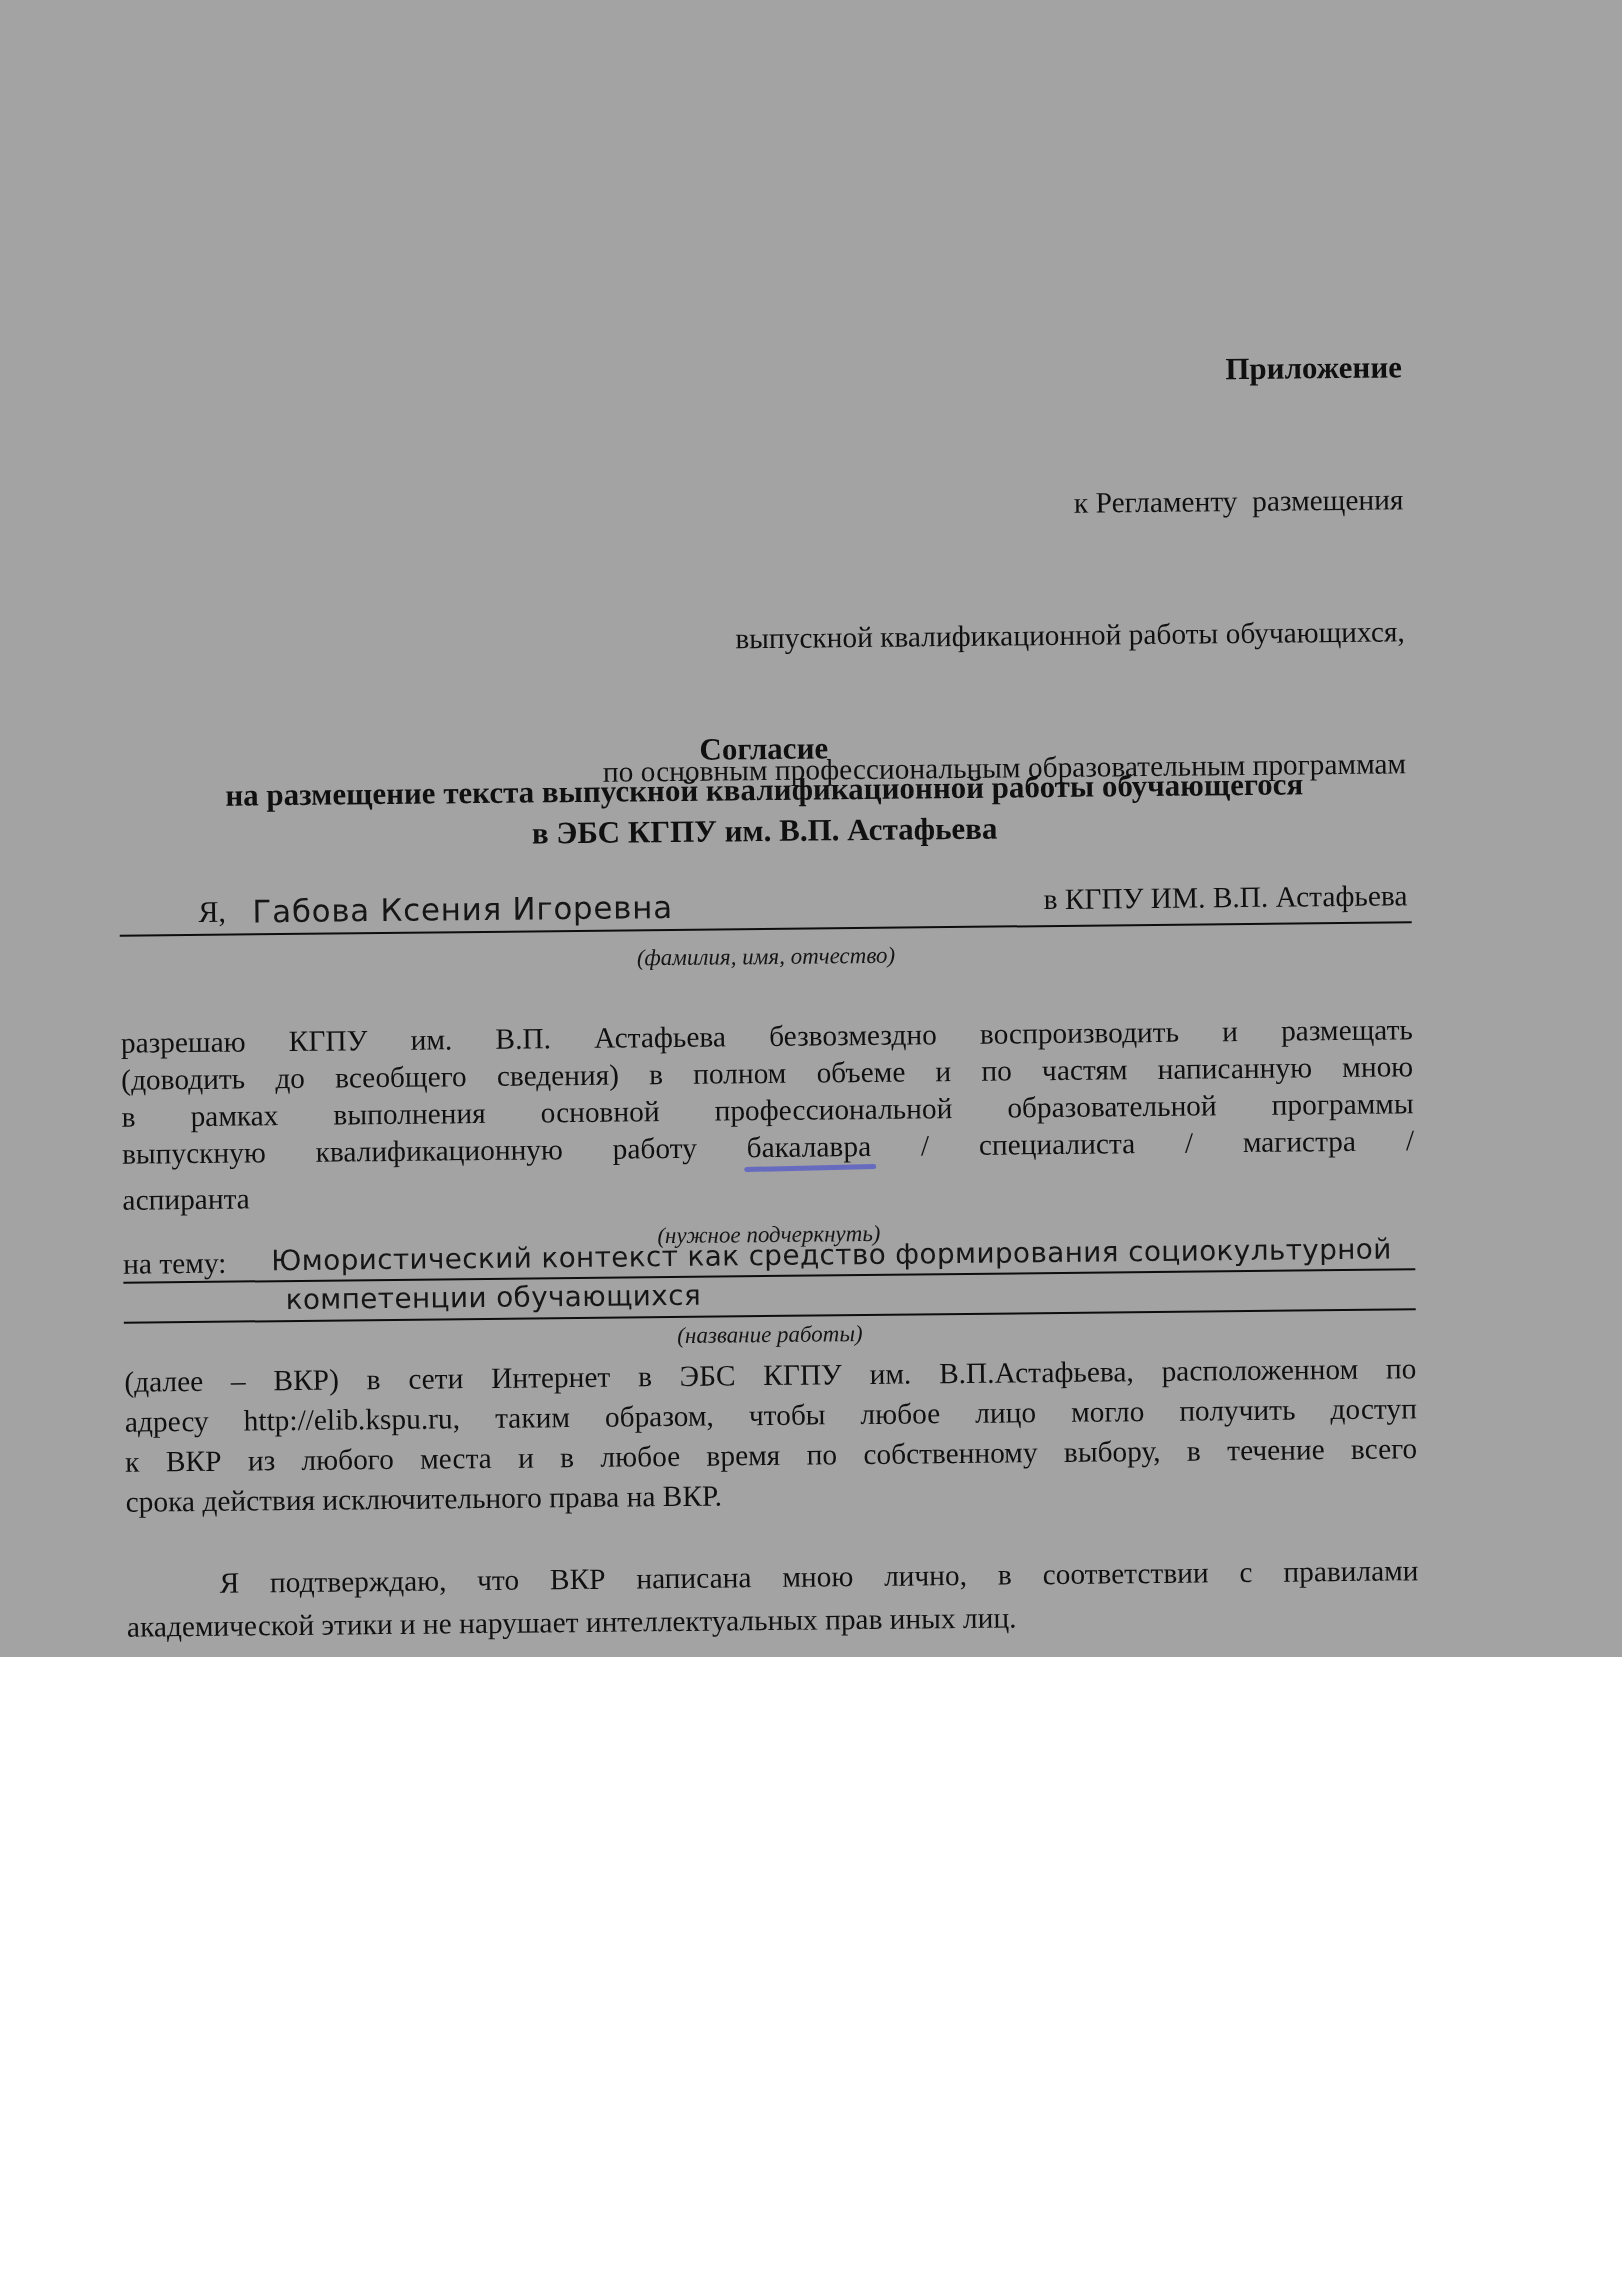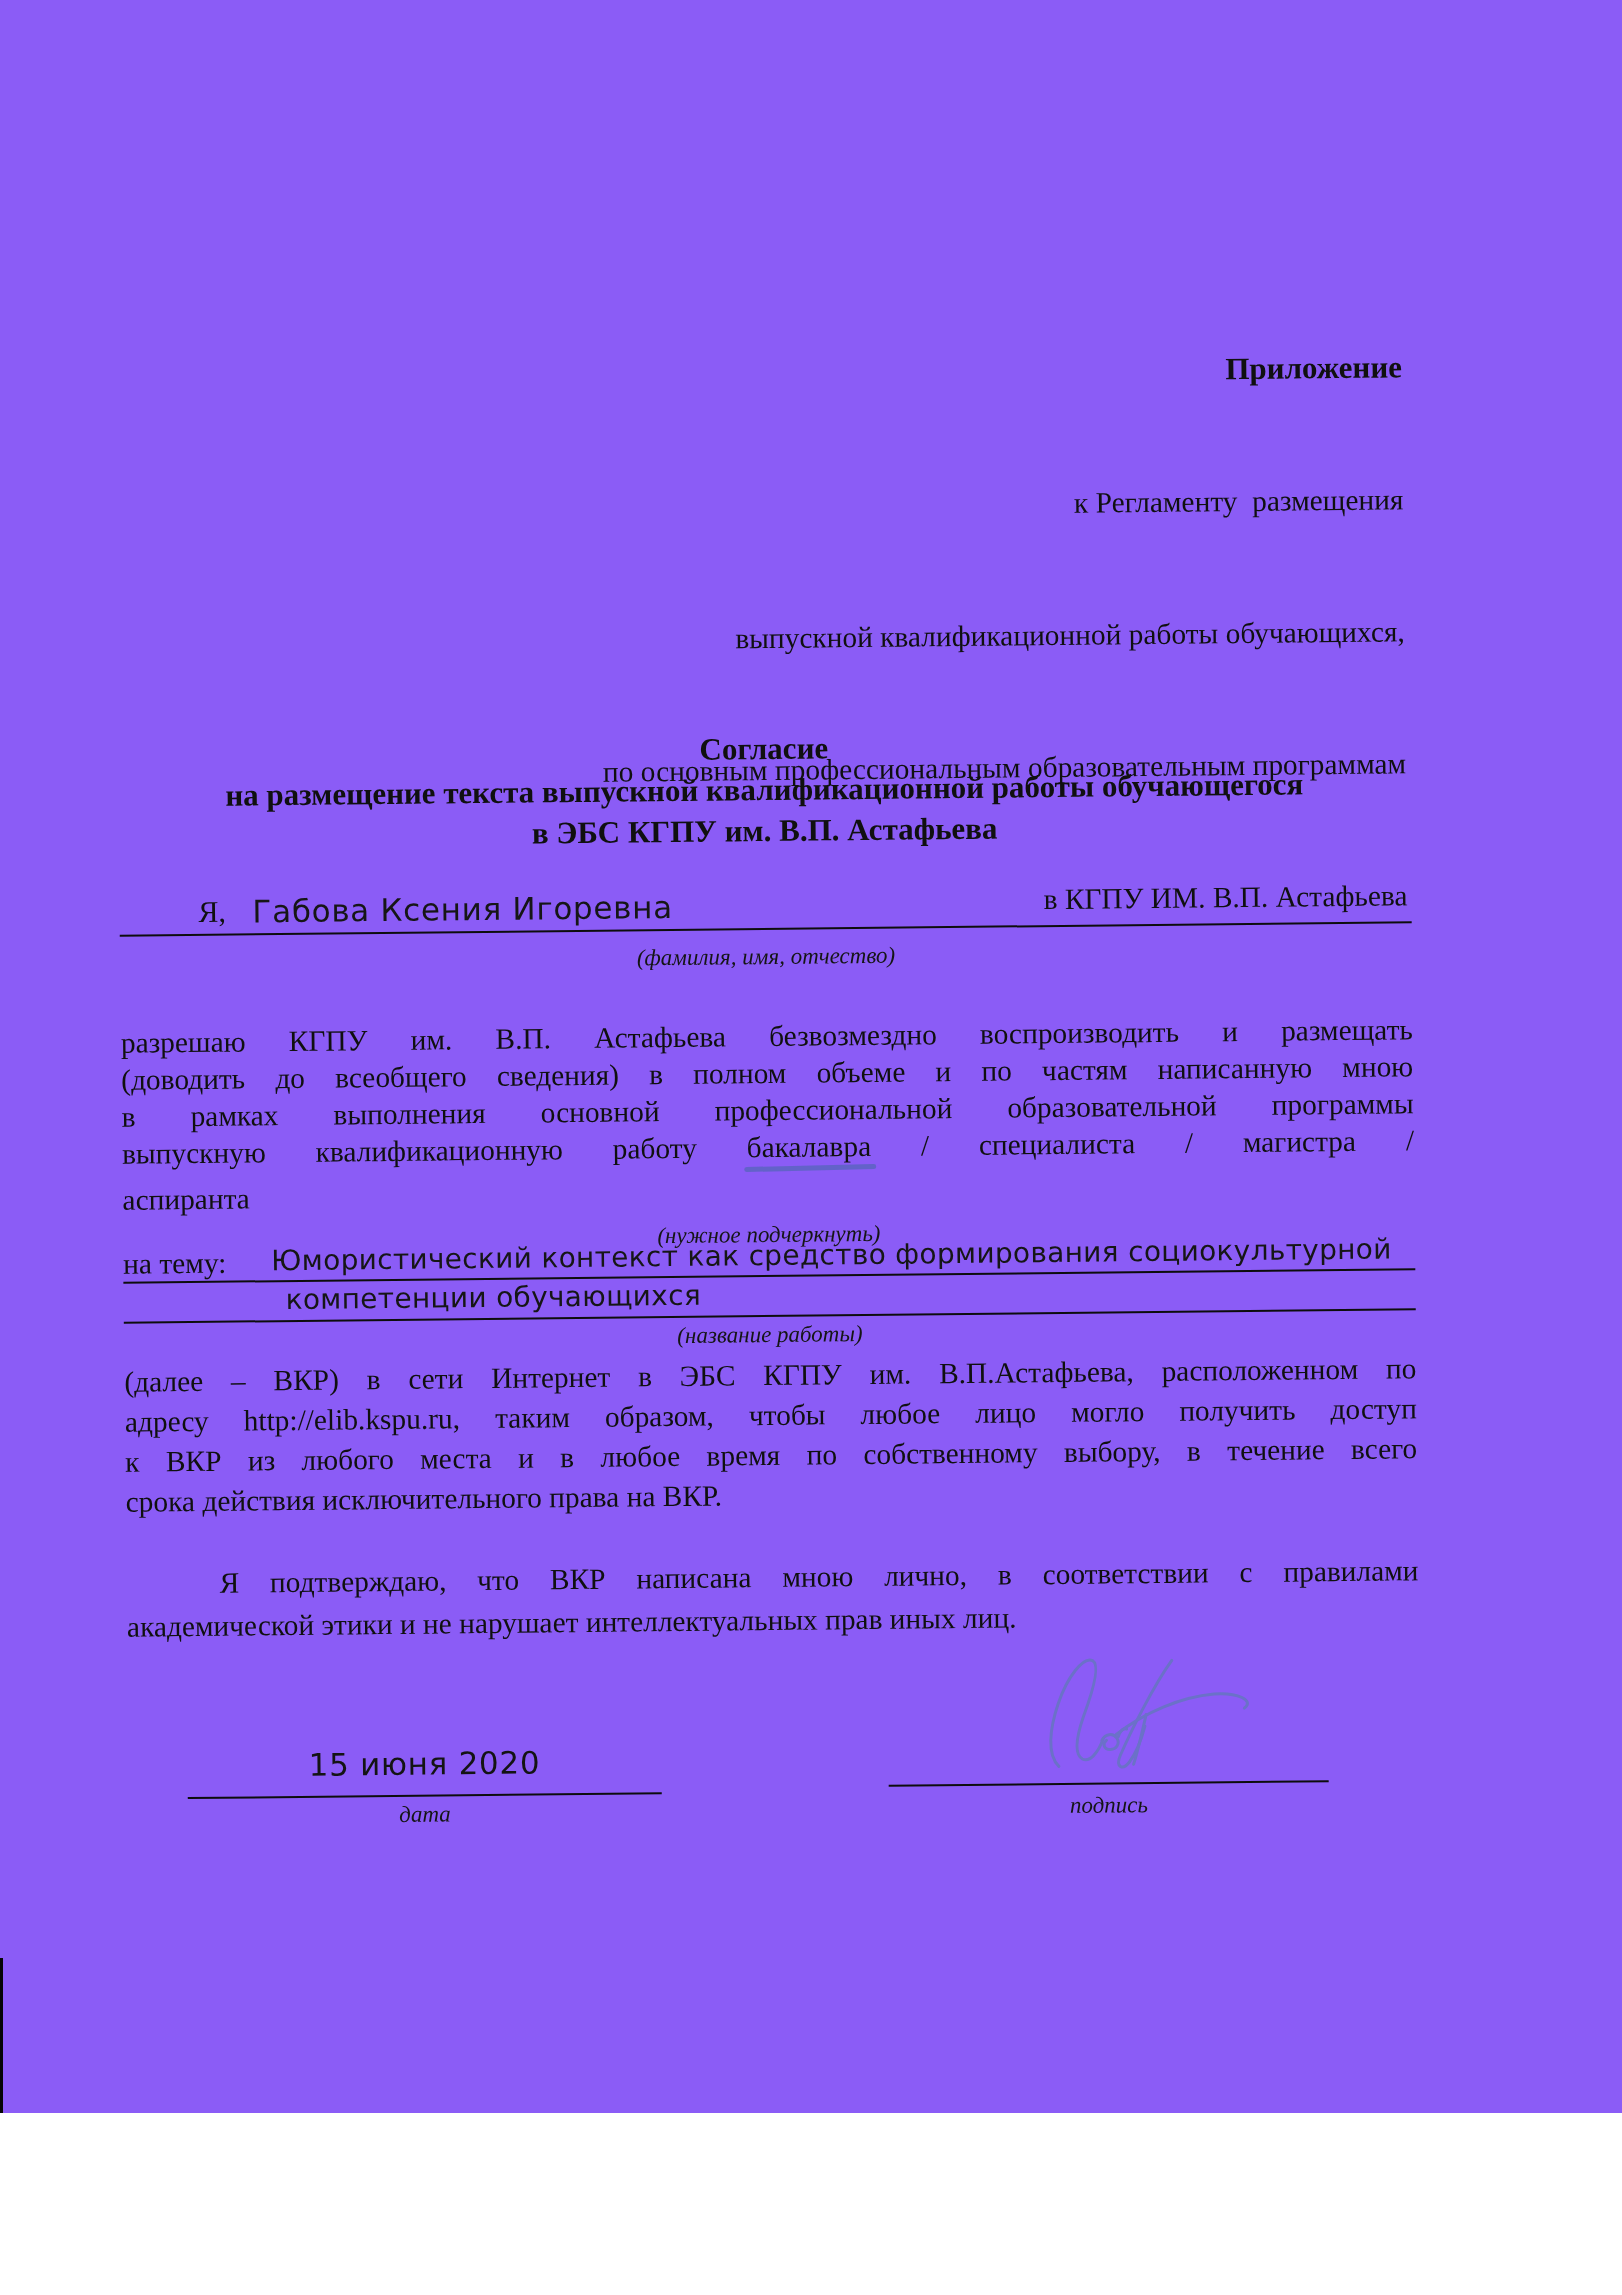--- a/index.html
+++ b/index.html
@@ -1,19 +1,19 @@
 <!DOCTYPE html>
 <html style="font-size:10.5px"><head>
 <meta charset="utf-8">
 <style>
   html,body{margin:0;padding:0;background:#ffffff;}
   .page{
     position:relative;
-    width:1623px;height:2113px;
-    background:#8b5cf6;
+    width:1623px;height:1657px;
+    background:#a3a3a3;
     overflow:hidden;
     color:#101010;
     font-family:"Liberation Serif","DejaVu Serif",serif;
   }
   .content{
     position:absolute;left:122px;top:0;width:1292px;height:2295px;
     transform:rotate(-0.6deg);
   }
   
   .header-block{

